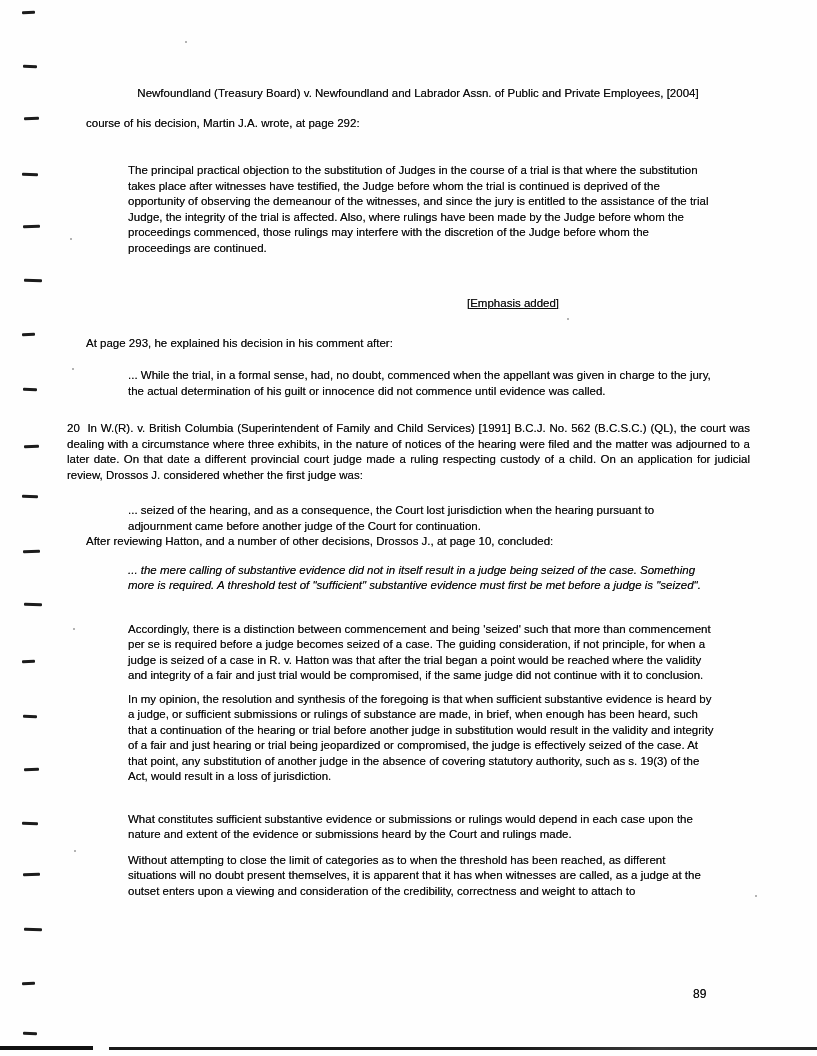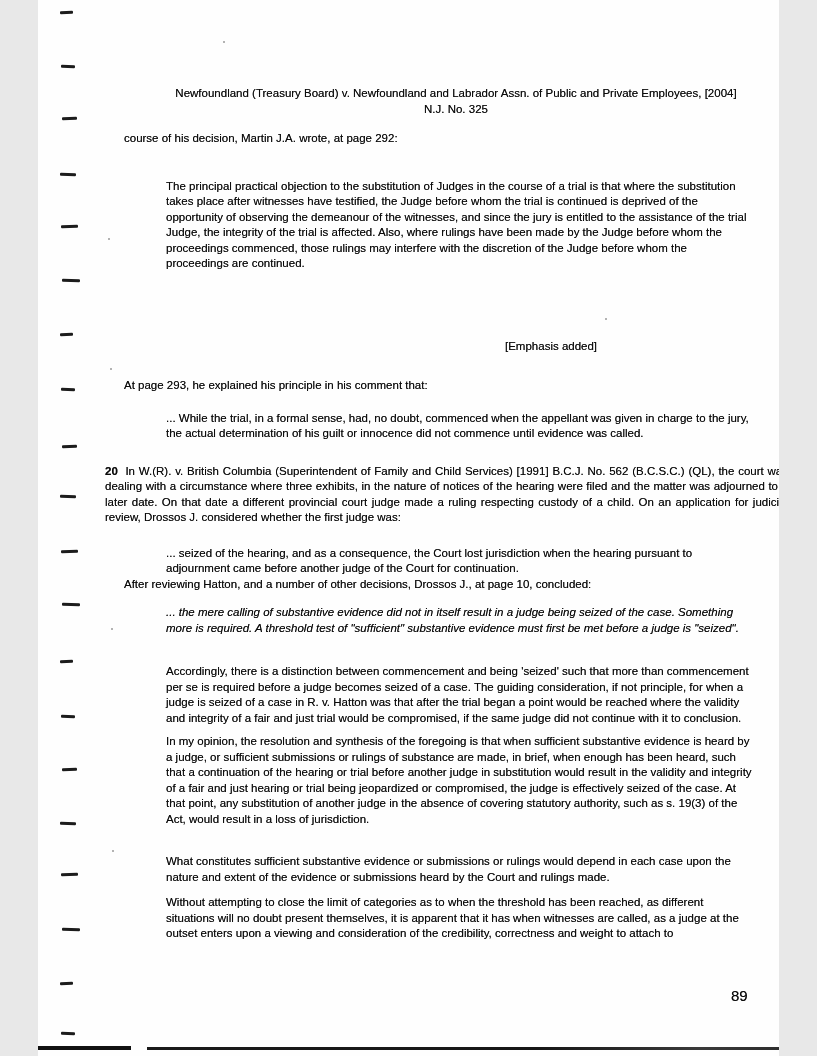--- a/index.html
+++ b/index.html
@@ -3,21 +3,21 @@
 <meta charset="utf-8">
 <title>Scanned court decision page</title>
 <style>
   html, body {
     margin: 0;
     padding: 0;
     background: #e8e8e8;
   }
   .page {
     position: relative;
-    width: 741px;
+    width: 817px;
     height: 1056px;
     margin: 0 auto;
     background: #fefefe;
     overflow: hidden;
     font-family: "Liberation Sans", "DejaVu Sans", sans-serif;
     color: #0b0b0b;
     text-shadow: 0 0 0.45px rgba(0,0,0,0.65);
   }
   .content {
     position: absolute;
@@ -39,37 +39,37 @@
     margin-top: 14px;
     text-align: justify;
   }
   .quote {
     margin-top: 16px;
     margin-left: 42px;
     width: 586px;
     text-align: left;
   }
   .q-martin     { margin-top: 32px; }
-  .emphasis     { margin-top: 67px; margin-left: 381px; }
+  .emphasis     { margin-top: 40px; margin-left: 381px; text-decoration: underline; }
   .p-page293    { margin-top: 24px; }
   .q-while      { margin-top: 17px; }
   .par-20       { margin-top: 22px; margin-left: -19px; width: 683px; }
-  .par-20 .num  { font-weight: bold; }
+  .par-20 .num  { font-weight: normal; }
   .q-seized     { margin-top: 20px; }
   .p-after      { margin-top: 0; }
   .q-mere       { margin-top: 13px; font-style: italic; }
   .q-accord     { margin-top: 28px; }
   .q-opinion    { margin-top: 8px; }
   .q-what       { margin-top: 27px; }
   .q-without    { margin-top: 10px; }
   .page-number {
     position: absolute;
     top: 987px;
     left: 693px;
-    font-size: 15px;
+    font-size: 12px;
   }
   
   .margin-dash {
     position: absolute;
     height: 2.6px;
     background: #1c1c1c;
     border-radius: 1px;
   }
   .speck {
     position: absolute;
@@ -97,30 +97,29 @@
 </style>
 </head>
 <body>
 
 <div class="page">
 
   <div class="content">
 
     <div class="case-header">
       <span class="line">Newfoundland (Treasury Board) v. Newfoundland and Labrador Assn. of Public and Private Employees, [2004]</span>
-      <span class="line">N.J. No. 325</span>
     </div>
 
     <p class="body-par">course of his decision, Martin J.A. wrote, at page 292:</p>
 
     <p class="quote q-martin">The principal practical objection to the substitution of Judges in the course of a trial is that where the substitution takes place after witnesses have testified, the Judge before whom the trial is continued is deprived of the opportunity of observing the demeanour of the witnesses, and since the jury is entitled to the assistance of the trial Judge, the integrity of the trial is affected. Also, where rulings have been made by the Judge before whom the proceedings commenced, those rulings may interfere with the discretion of the Judge before whom the proceedings are continued.</p>
 
     <p class="emphasis">[Emphasis added]</p>
 
-    <p class="body-par p-page293">At page 293, he explained his principle in his comment that:</p>
+    <p class="body-par p-page293">At page 293, he explained his decision in his comment after:</p>
 
     <p class="quote q-while">... While the trial, in a formal sense, had, no doubt, commenced when the appellant was given in charge to the jury, the actual determination of his guilt or innocence did not commence until evidence was called.</p>
 
     <p class="body-par par-20"><span class="num">20</span>&nbsp; <span>In W.(R). v. British Columbia (Superintendent of Family and Child Services) [1991] B.C.J. No. 562 (B.C.S.C.) (QL), the court was dealing with a circumstance where three exhibits, in the nature of notices of the hearing were filed and the matter was adjourned to a later date. On that date a different provincial court judge made a ruling respecting custody of a child. On an application for judicial review, Drossos J. considered whether the first judge was:</span></p>
 
     <p class="quote q-seized">... seized of the hearing, and as a consequence, the Court lost jurisdiction when the hearing pursuant to adjournment came before another judge of the Court for continuation.</p>
 
     <p class="body-par p-after">After reviewing Hatton, and a number of other decisions, Drossos J., at page 10, concluded:</p>
 
     <p class="quote q-mere">... the mere calling of substantive evidence did not in itself result in a judge being seized of the case. Something more is required. A threshold test of "sufficient" substantive evidence must first be met before a judge is "seized".</p>

